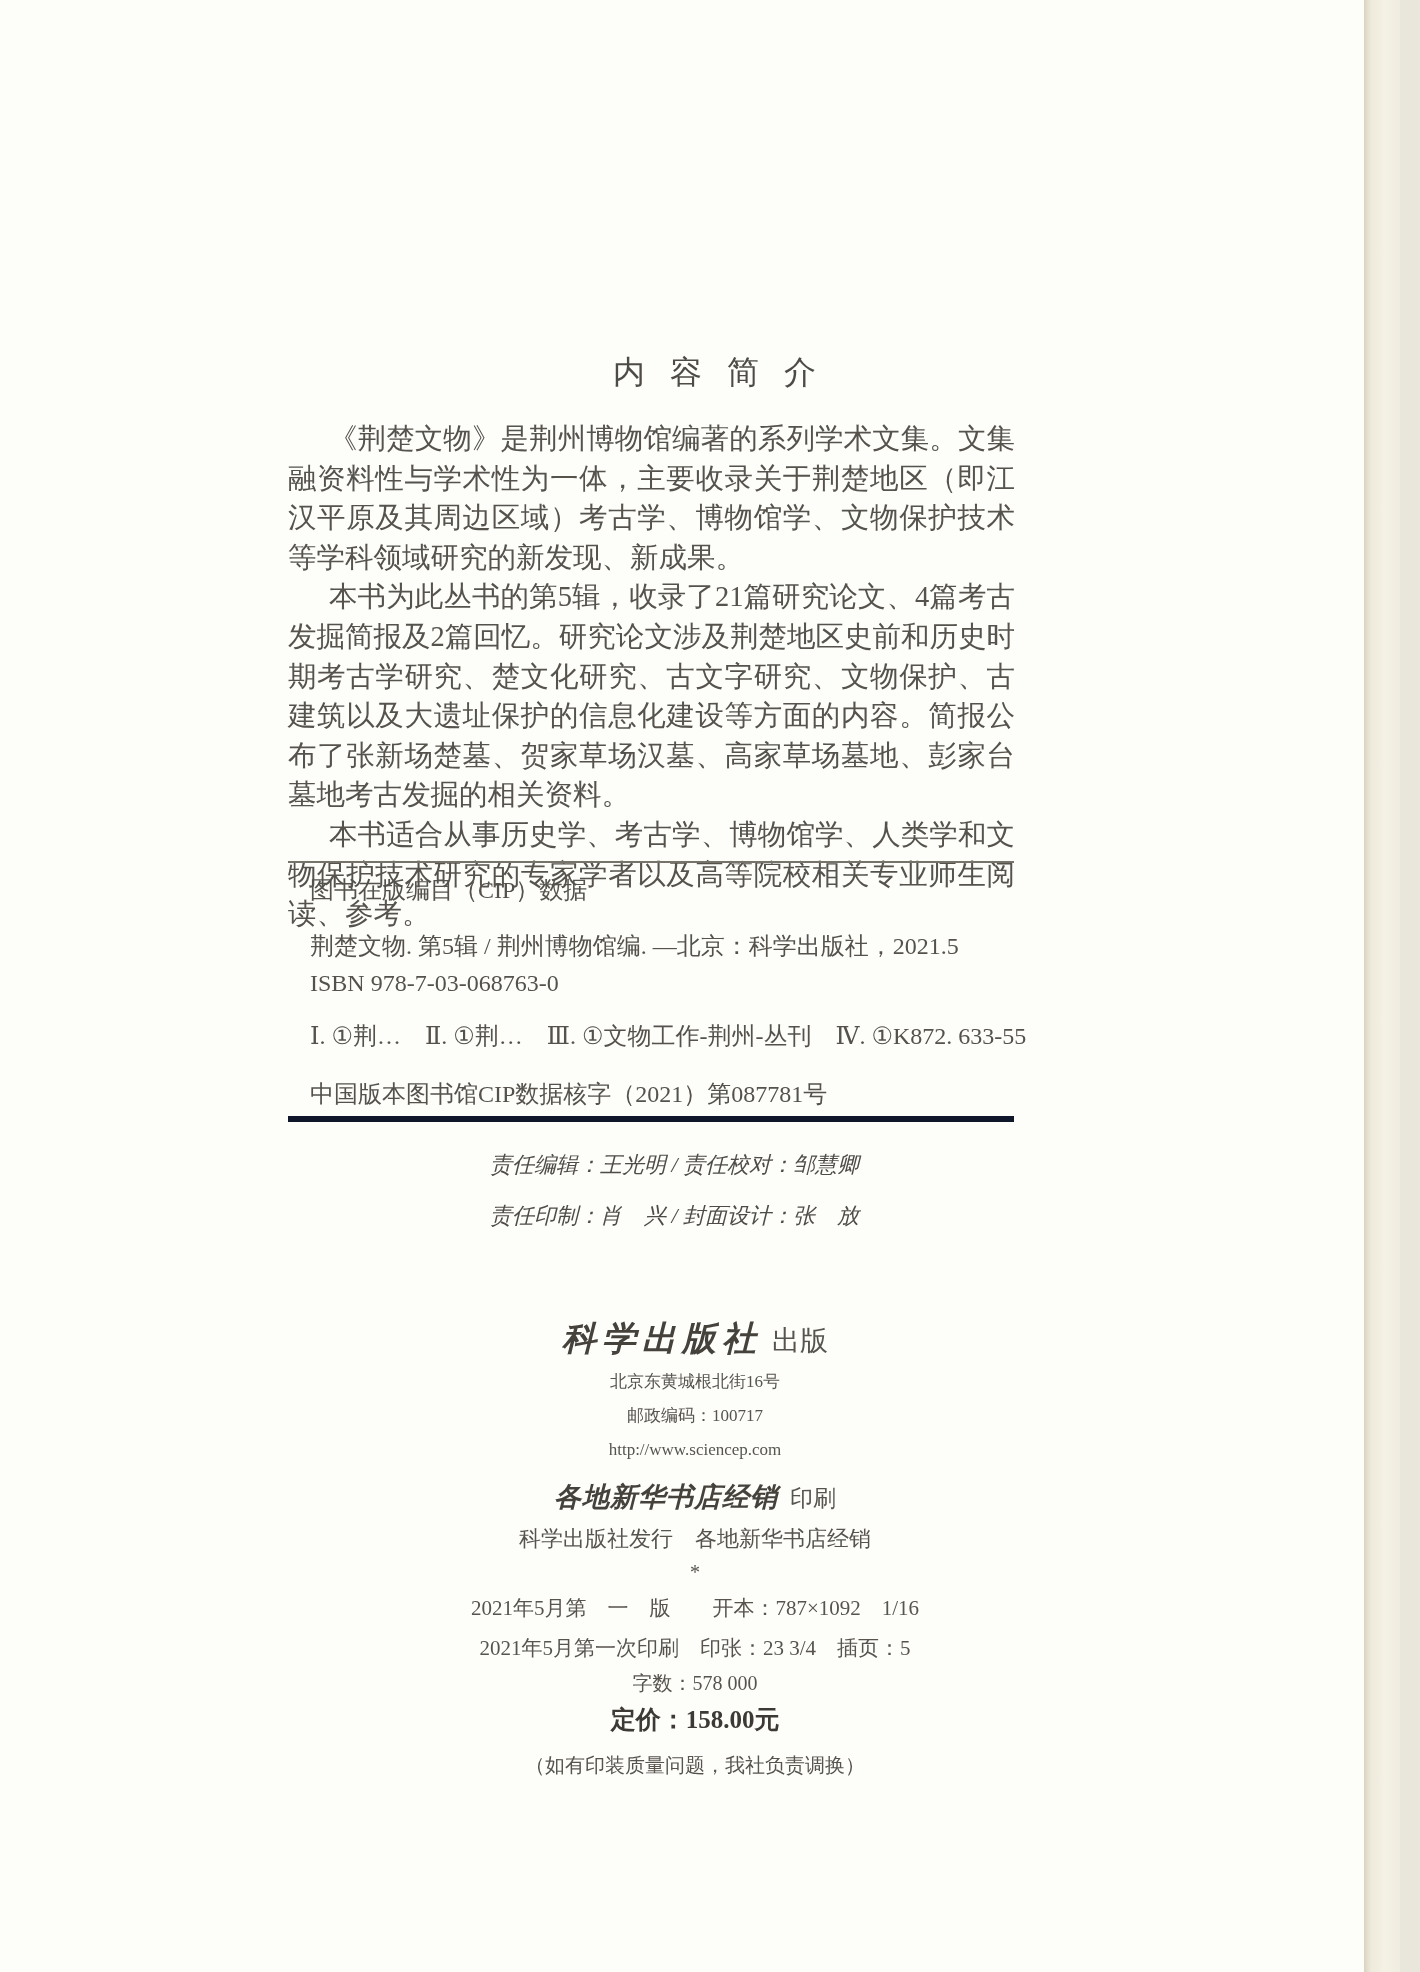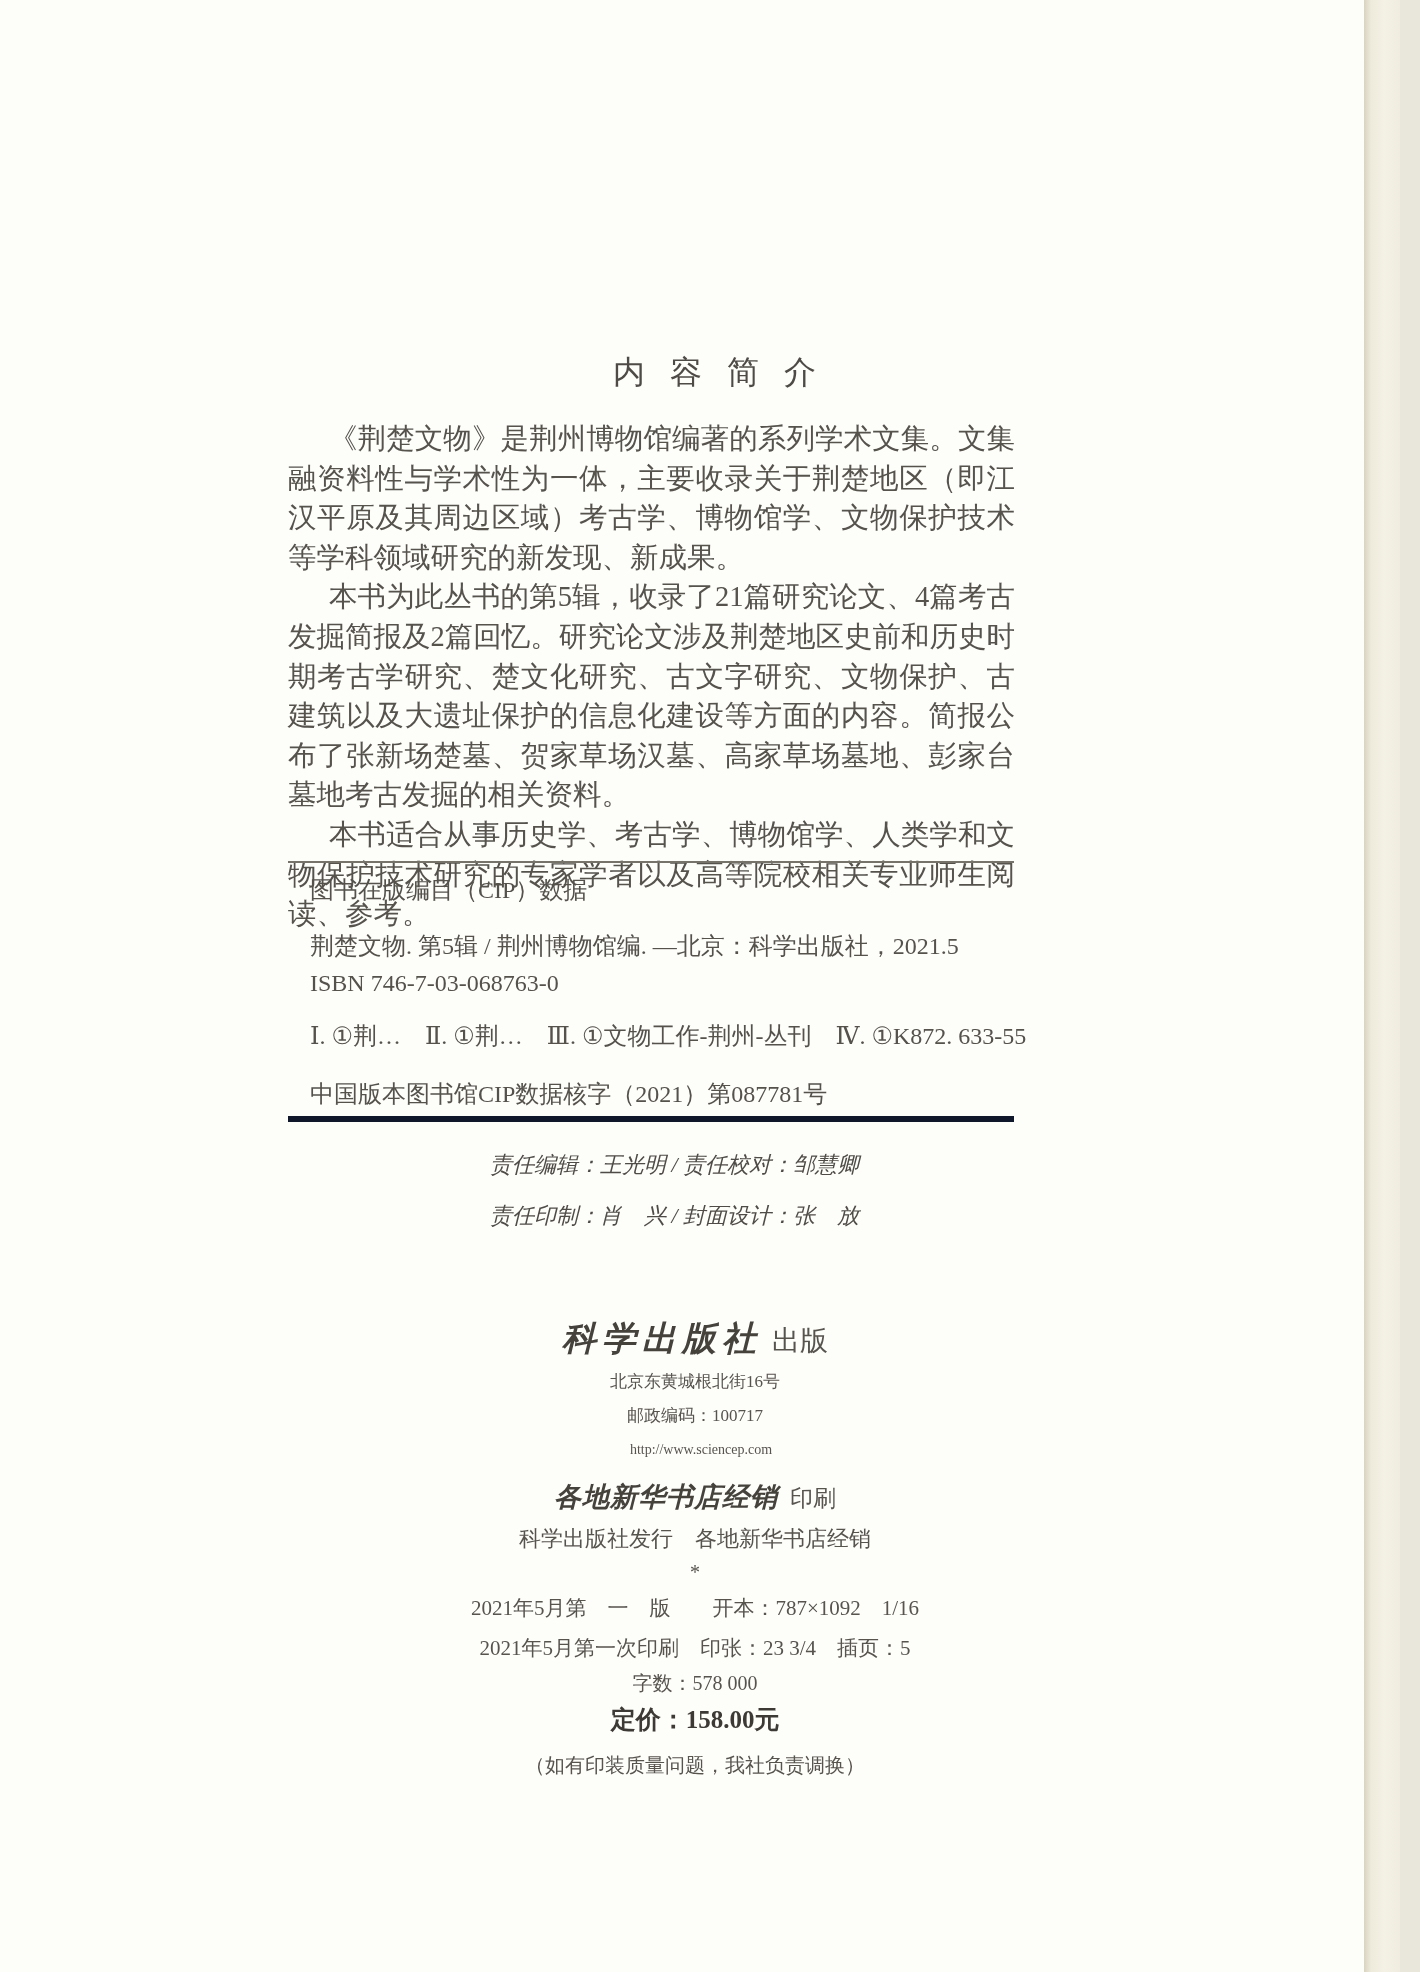--- a/index.html
+++ b/index.html
@@ -76,21 +76,21 @@
     color: #45423c;
   }
   .publisher-line { top: 1320px; }
   .publisher-line .brush { font-size: 34px; line-height: 38px; letter-spacing: 6px; }
   .publisher-line .suffix { font-size: 28px; margin-left: 10px; }
   .printer-line { top: 1481px; }
   .printer-line .brush { font-size: 27px; line-height: 32px; letter-spacing: 1px; }
   .printer-line .suffix { font-size: 23px; margin-left: 12px; }
   .address-line   { top: 1372px; font-size: 17px; line-height: 20px; }
   .postcode-line  { top: 1406px; font-size: 17px; line-height: 20px; }
-  .website-line   { top: 1440px; font-size: 14px; line-height: 20px; margin-left: 6px; }
+  .website-line   { top: 1440px; font-size: 17px; line-height: 20px; }
   .distribution-line { top: 1526px; font-size: 22px; line-height: 26px; }
   .star-line      { top: 1560px; font-size: 20px; line-height: 24px; }
   .edition-line   { top: 1596px; font-size: 21px; line-height: 25px; }
   .impression-line{ top: 1636px; font-size: 21px; line-height: 25px; }
   .wordcount-line { top: 1671px; font-size: 20px; line-height: 24px; }
   .price-line     { top: 1705px; font-size: 25px; line-height: 30px; font-weight: bold; color: #3d3a35; }
   .notice-line    { top: 1753px; font-size: 20px; line-height: 25px; }
 </style>
 </head>
 <body>
@@ -101,21 +101,21 @@
 
   <div class="intro">
     <p>《荆楚文物》是荆州博物馆编著的系列学术文集。文集融资料性与学术性为一体，主要收录关于荆楚地区（即江汉平原及其周边区域）考古学、博物馆学、文物保护技术等学科领域研究的新发现、新成果。</p>
     <p>本书为此丛书的第5辑，收录了21篇研究论文、4篇考古发掘简报及2篇回忆。研究论文涉及荆楚地区史前和历史时期考古学研究、楚文化研究、古文字研究、文物保护、古建筑以及大遗址保护的信息化建设等方面的内容。简报公布了张新场楚墓、贺家草场汉墓、高家草场墓地、彭家台墓地考古发掘的相关资料。</p>
     <p>本书适合从事历史学、考古学、博物馆学、人类学和文物保护技术研究的专家学者以及高等院校相关专业师生阅读、参考。</p>
   </div>
 
   <div class="cip-box">
     <div class="cip-line cip-heading">图书在版编目（CIP）数据</div>
     <div class="cip-line cip-entry">荆楚文物. 第5辑 / 荆州博物馆编. —北京：科学出版社，2021.5</div>
-    <div class="cip-line cip-isbn">ISBN 746-7-03-068763-0</div>
+    <div class="cip-line cip-isbn">ISBN 978-7-03-068763-0</div>
     <div class="cip-line cip-classification">Ⅰ. ①荆…　Ⅱ. ①荆…　Ⅲ. ①文物工作-荆州-丛刊　Ⅳ. ①K872. 633-55</div>
     <div class="cip-line cip-record">中国版本图书馆CIP数据核字（2021）第087781号</div>
   </div>
 
   <div class="credit-line credit-1">责任编辑：王光明 / 责任校对：邹慧卿</div>
   <div class="credit-line credit-2">责任印制：肖　兴 / 封面设计：张　放</div>
 
   <div class="col-line publisher-line brush-line">
     <span class="brush">科学出版社</span>
     <span class="suffix">出版</span>

